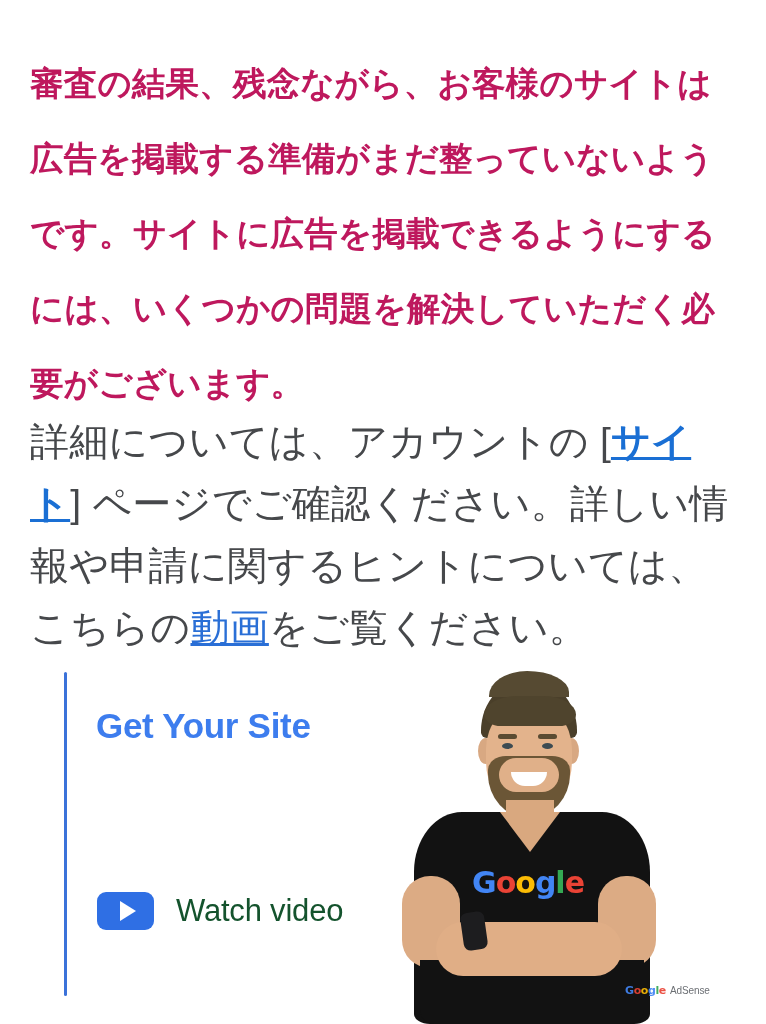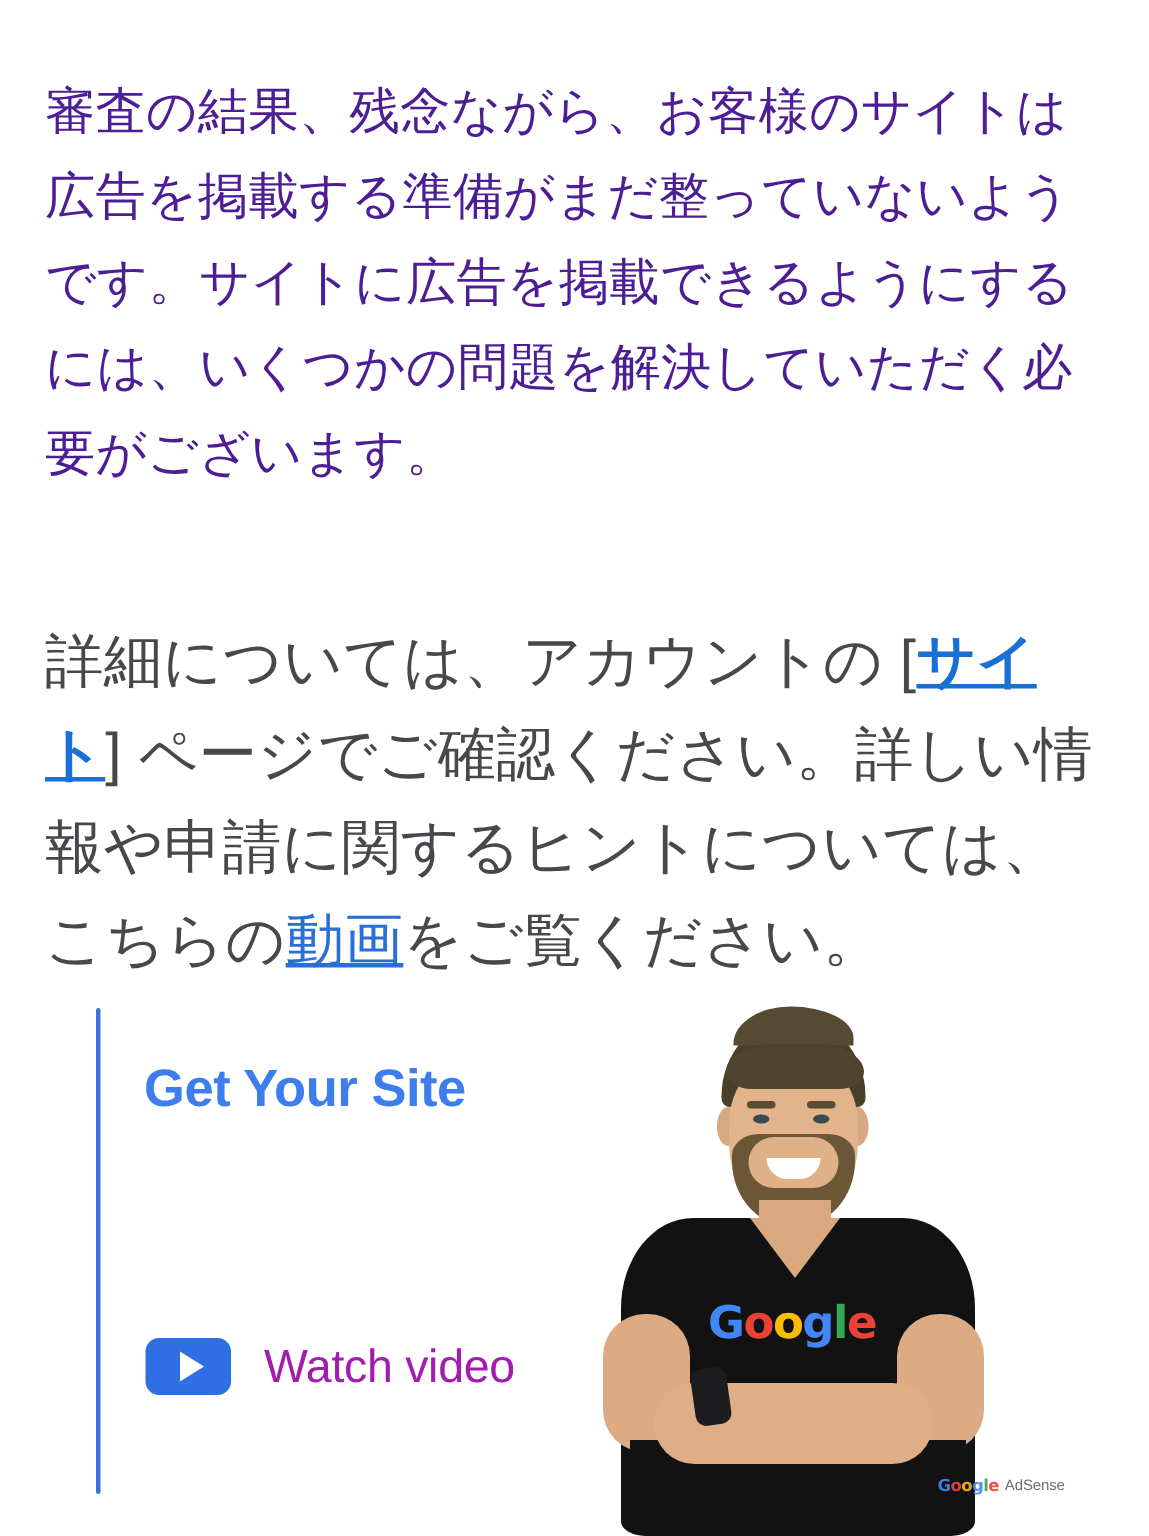--- a/index.html
+++ b/index.html
@@ -27,23 +27,23 @@
   .para {
     position: absolute;
     left: 30px;
     width: 700px;
     color: #3c4043;
     letter-spacing: 0.2px;
   }
   .para-lead {
     top: 12px;
     font-size: 33.5px;
-    line-height: 57px;
-    font-weight: 400;
-    color: #4c1d95;
+    line-height: 75px;
+    font-weight: 700;
+    color: #be185d;
   }
   .para-detail {
     top: 372px;
     font-size: 39px;
     line-height: 62px;
     font-weight: 400;
     color: #46484b;
   }
 
   .link-site {
@@ -113,21 +113,21 @@
     width: 0;
     height: 0;
     border-left: 16px solid #ffffff;
     border-top: 10px solid transparent;
     border-bottom: 10px solid transparent;
     margin-left: 4px;
   }
   .watch-label {
     font-size: 31px;
     font-weight: 500;
-    color: #a21caf;
+    color: #14532d;
     letter-spacing: -0.2px;
     white-space: nowrap;
   }
 
   
   .person {
     position: absolute;
     left: 396px;
     top: 0px;
     width: 300px;

